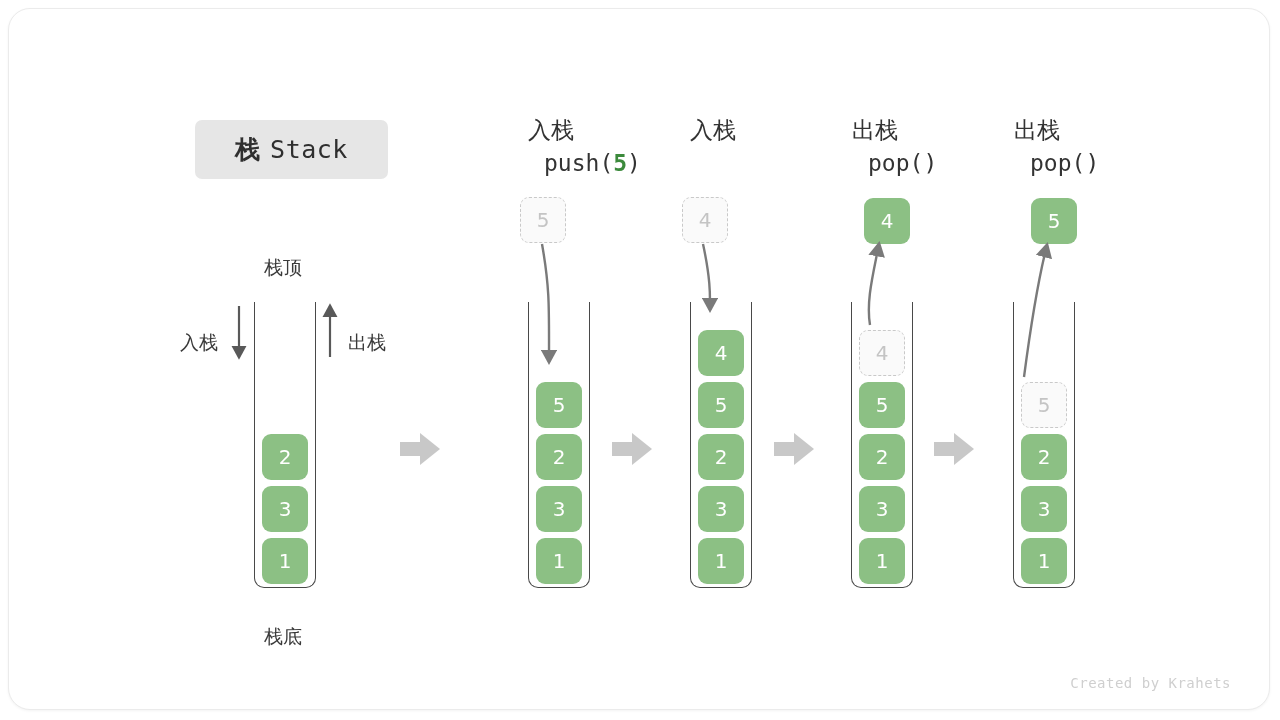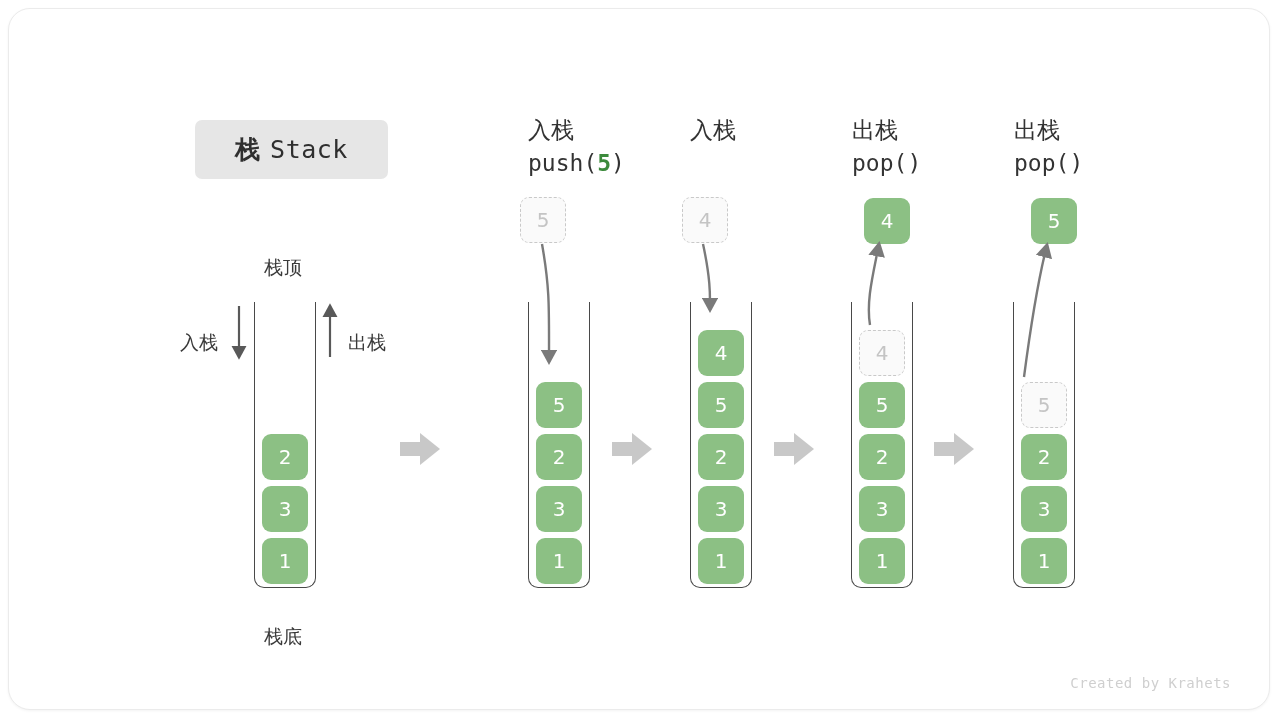--- a/index.html
+++ b/index.html
@@ -77,20 +77,21 @@
     font-size: 23px;
     color: #333333;
     line-height: 31px;
   }
   .col-header .hdr-code {
     font-family: "DejaVu Sans Mono", monospace;
     font-size: 23px;
     color: #333333;
     line-height: 34px;
     letter-spacing: 0px;
+    margin-left: 16px;
   }
   .col-header .hdr-code .num {
     color: #3c8a3c;
     font-weight: bold;
   }
 
   
   .stack-wrap {
     position: absolute;
     width: 62px;

